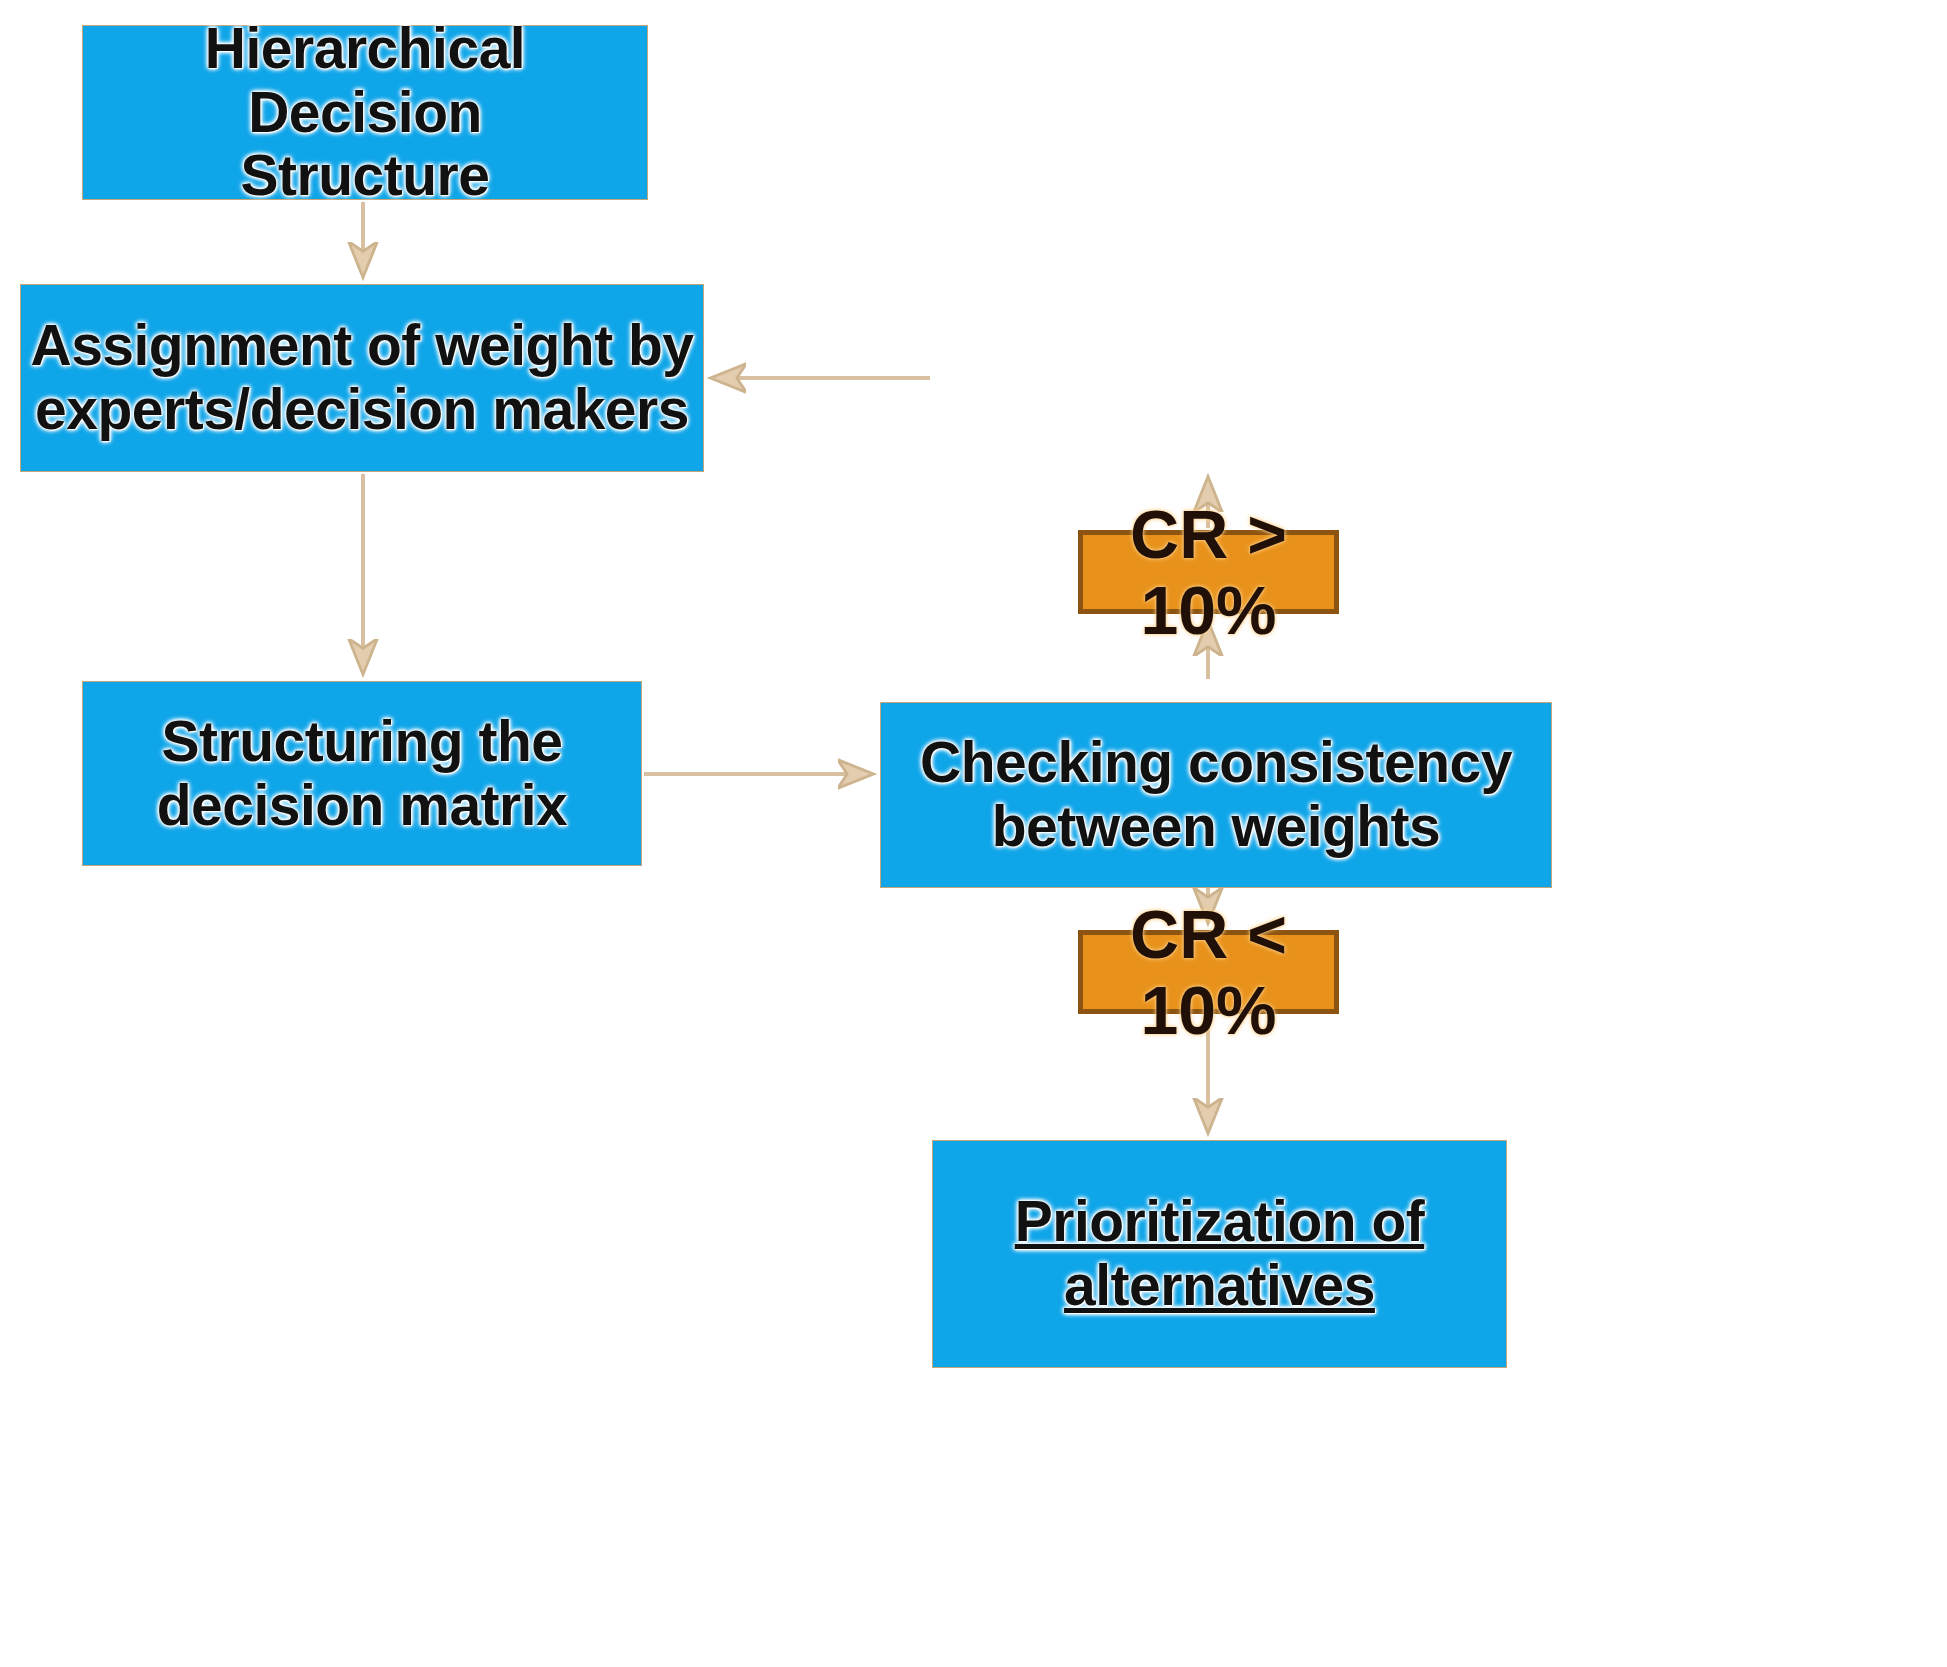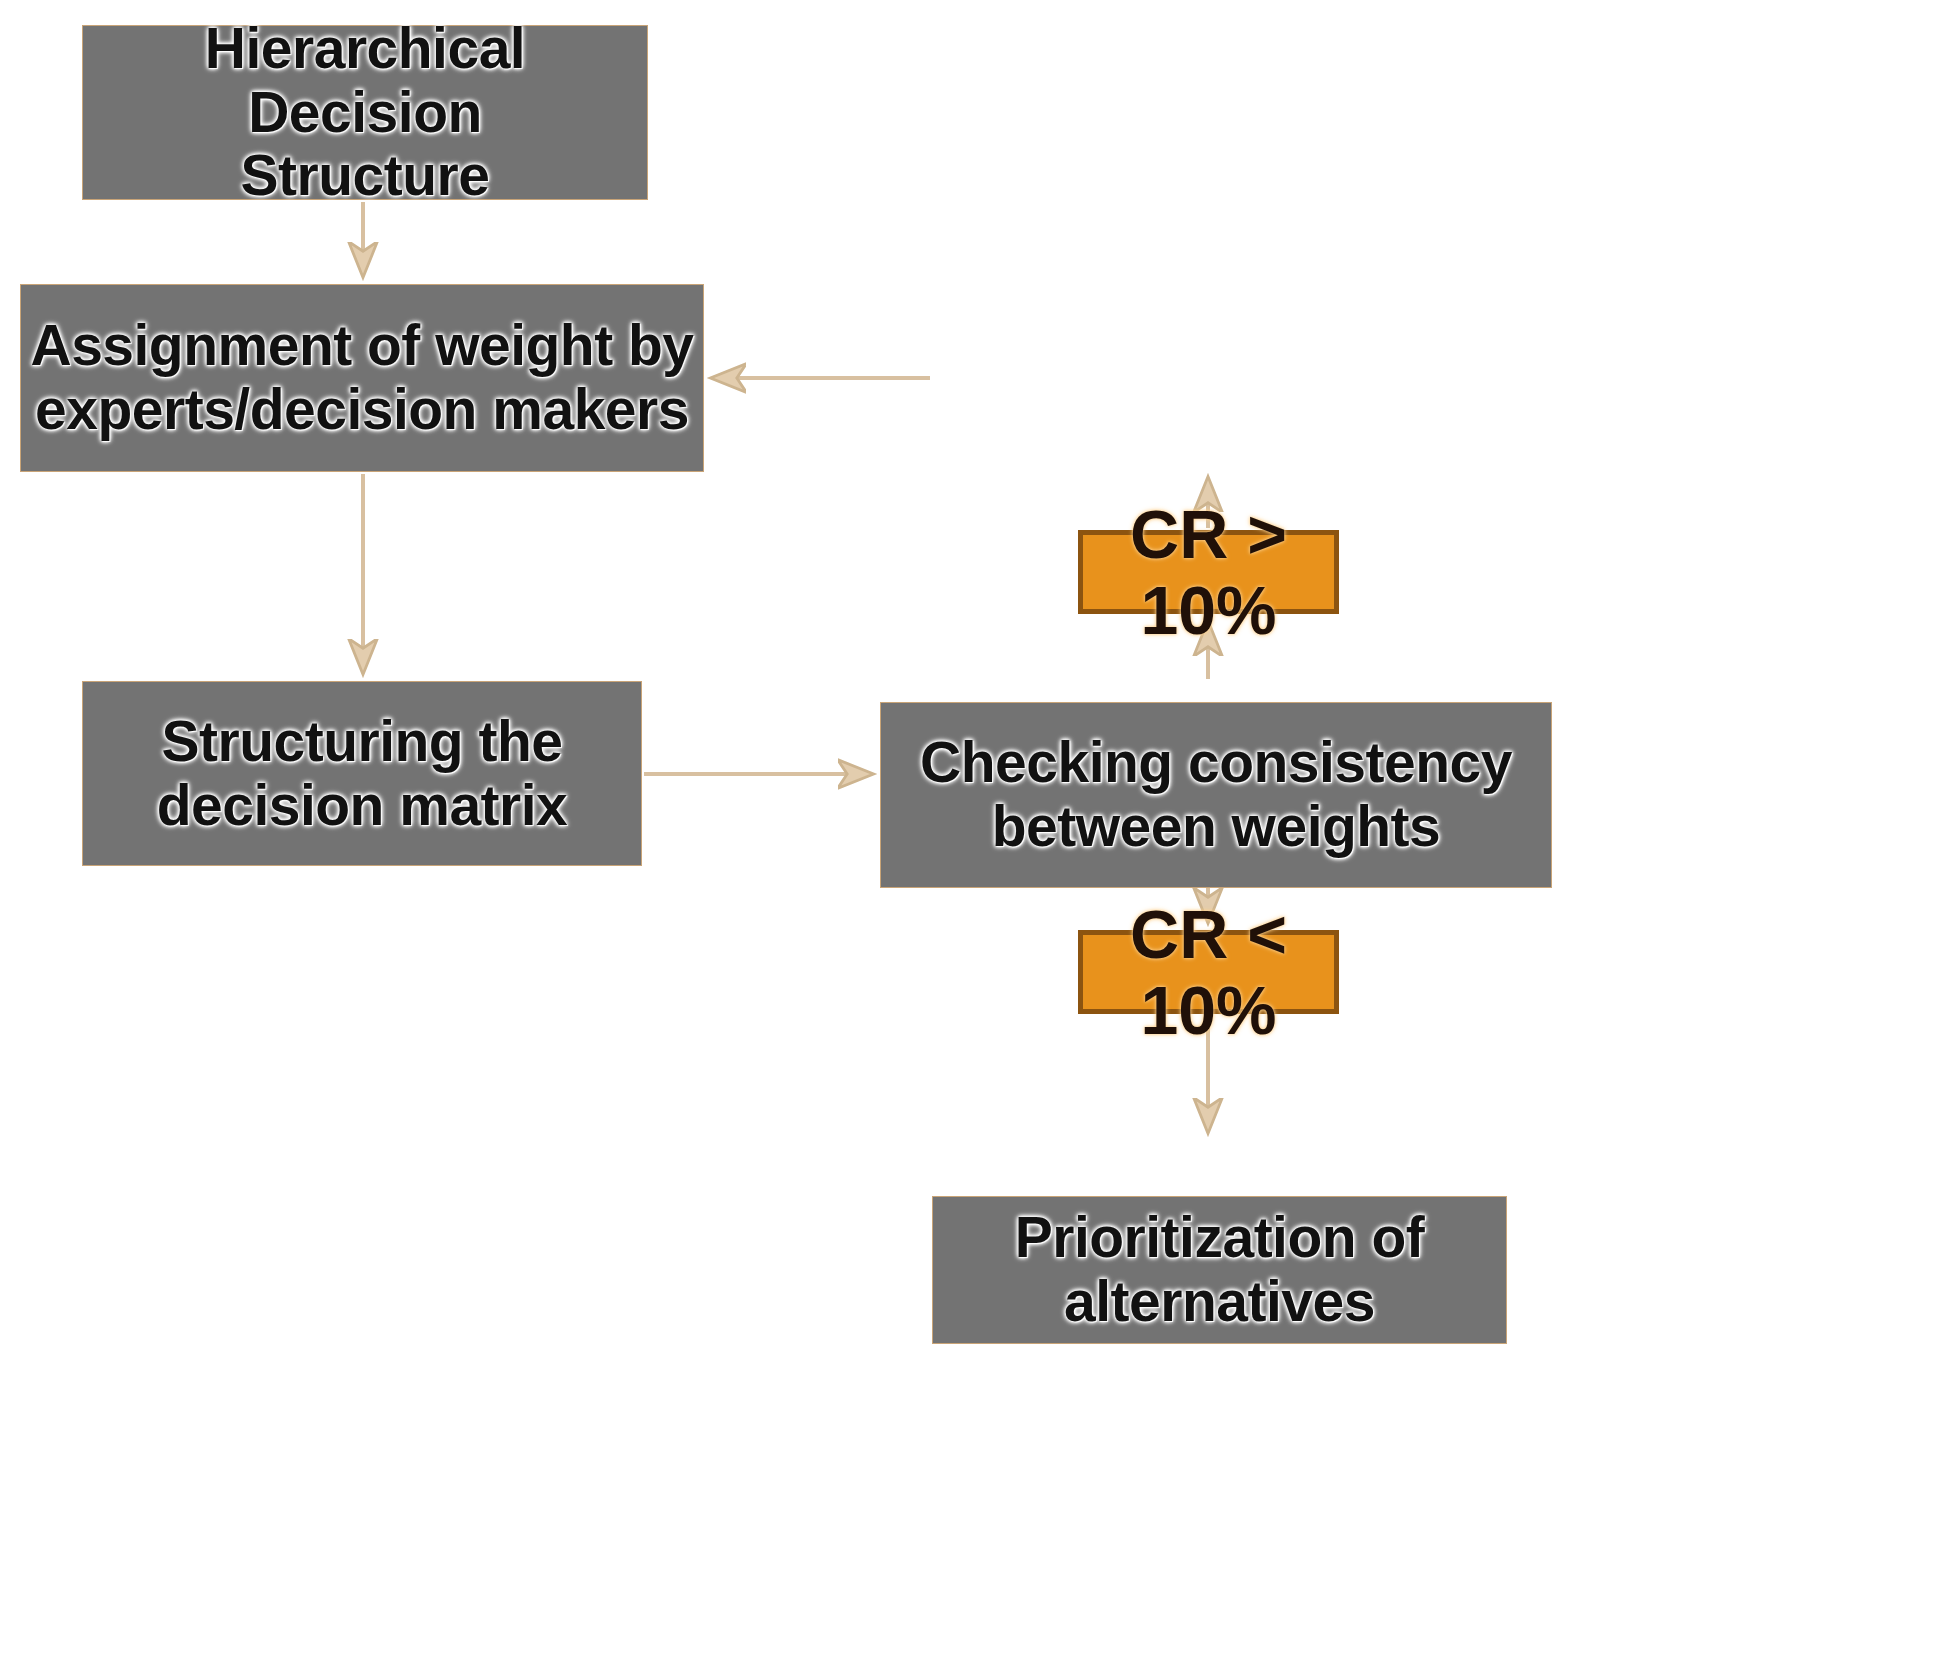--- a/index.html
+++ b/index.html
@@ -31,21 +31,21 @@
     box-sizing: border-box;
     display: flex;
     align-items: center;
     justify-content: center;
     text-align: center;
     color: #111111;
     line-height: 1.12;
     white-space: pre-line;
   }
   .node.process {
-    background: #737373;
+    background: #0ea5e9;
     border: 1px solid #C9A477;
     font-size: 57px;
     font-weight: 700;
     letter-spacing: -0.5px;
     text-shadow:
        0 0 6px #ffffff,
        0 0 5px #ffffff,
        0 0 4px #ffffff,
        0 0 3px #ffffff,
        1px 1px 0 rgba(255,255,255,0.85);
@@ -60,21 +60,21 @@
     text-shadow:
        0 0 5px rgba(255,210,140,0.9),
        0 0 3px rgba(255,210,140,0.9);
   }
   
   #n-hierarchical { left: 82px;   top: 25px;   width: 566px;  height: 175px; }
   #n-assignment   { left: 20px;   top: 284px;  width: 684px;  height: 188px; }
   #n-structuring  { left: 82px;   top: 681px;  width: 560px;  height: 185px; }
   #n-review       { left: 932px;  top: 288px;  width: 578px;  height: 181px; }
   #n-checking     { left: 880px;  top: 702px;  width: 672px;  height: 186px; }
-  #n-prioritize   { left: 932px;  top: 1196px; width: 575px;  height: 148px; }
+  #n-prioritize   { left: 932px;  top: 1140px; width: 575px;  height: 228px; text-decoration: underline; }
   #n-cr-high      { left: 1078px; top: 530px;  width: 261px;  height: 84px;  }
   #n-cr-low       { left: 1078px; top: 930px;  width: 261px;  height: 84px;  }
 </style>
 </head>
 <body>
 
 <div id="canvas">
 
   <svg id="edges" viewBox="0 0 1947 1667" width="1947" height="1667" xmlns="http://www.w3.org/2000/svg">
     <defs>

